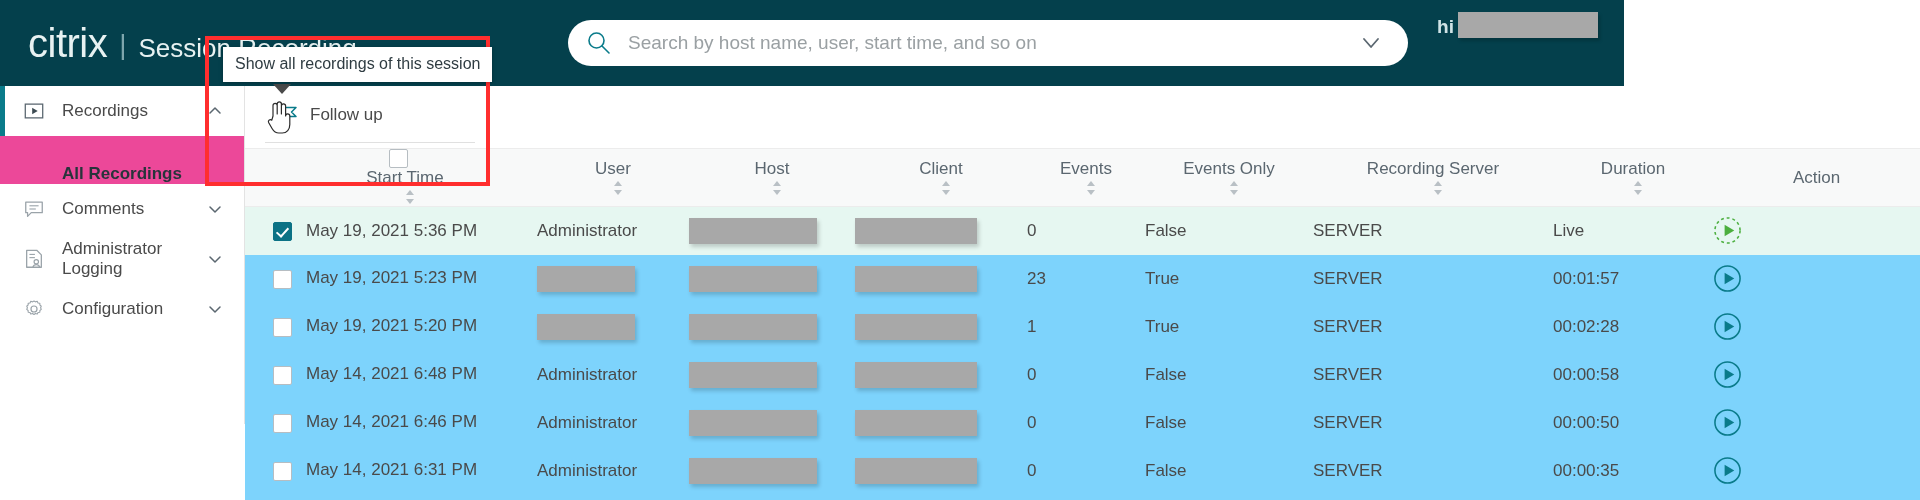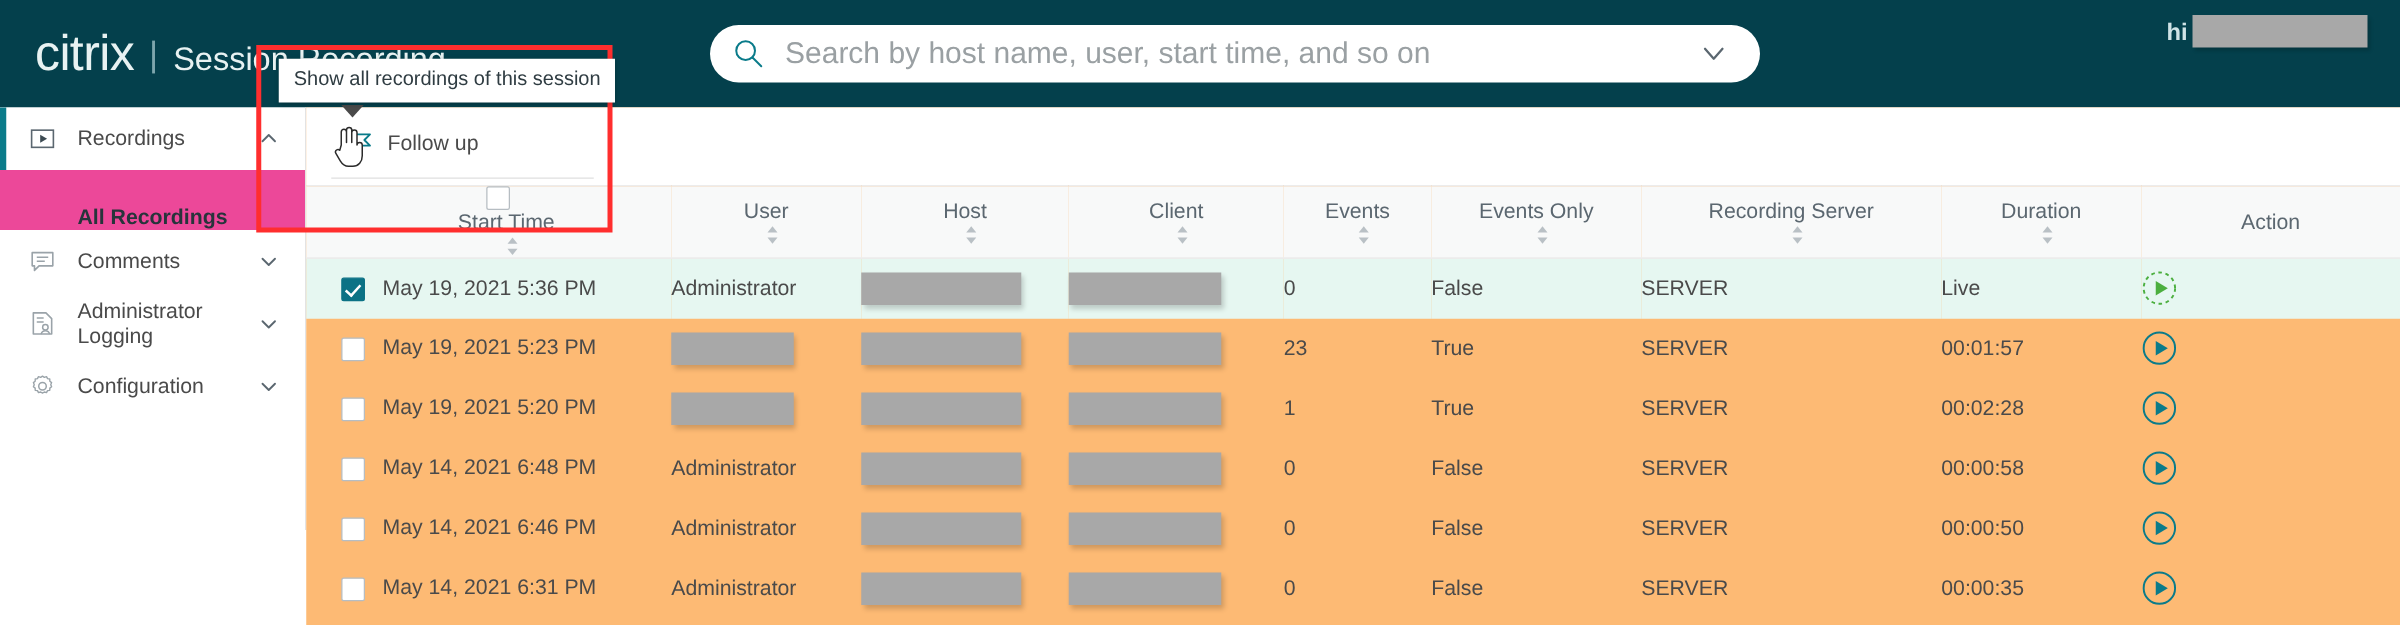--- a/index.html
+++ b/index.html
@@ -11,21 +11,21 @@
   }
   #app {
     position: relative;
     width: 1920px; height: 500px;
     overflow: hidden;
   }
 
   
   .topbar {
     position: absolute; top: 0; left: 0;
-    width: 1920px; height: 86px;
+    width: 1624px; height: 86px;
     background: #04404c;
     display: flex; align-items: center;
   }
   .brand {
     display: flex; align-items: baseline;
     margin-left: 28px;
     white-space: nowrap;
   }
   .brand-citrix {
     color: #e8f2f2;
@@ -57,21 +57,21 @@
   .search-icon {
     margin-left: 18px;
     width: 26px; height: 26px;
     flex: none;
   }
   .search-input {
     flex: 1;
     border: none; outline: none;
     background: transparent;
     font-family: "Liberation Sans", sans-serif;
-    font-size: 24px;
+    font-size: 19px;
     color: #333;
     margin-left: 14px;
   }
   .search-input::placeholder { color: #9aa0a3; }
   .search-caret {
     width: 34px; height: 34px;
     margin-right: 20px;
     flex: none;
     cursor: pointer;
   }
@@ -144,21 +144,21 @@
     font-size: 17px;
     color: #27343b;
     font-weight: 600;
   }
 
   
   .main {
     position: absolute;
     top: 86px; left: 245px;
     width: 1675px; height: 414px;
-    background: #fdba74;
+    background: #7dd3fc;
   }
   .toolbar-strip {
     height: 62px;
     background: #ffffff;
     position: relative;
   }
   .followup {
     position: absolute;
     left: 33px; top: 18px;
     display: flex; align-items: center;

